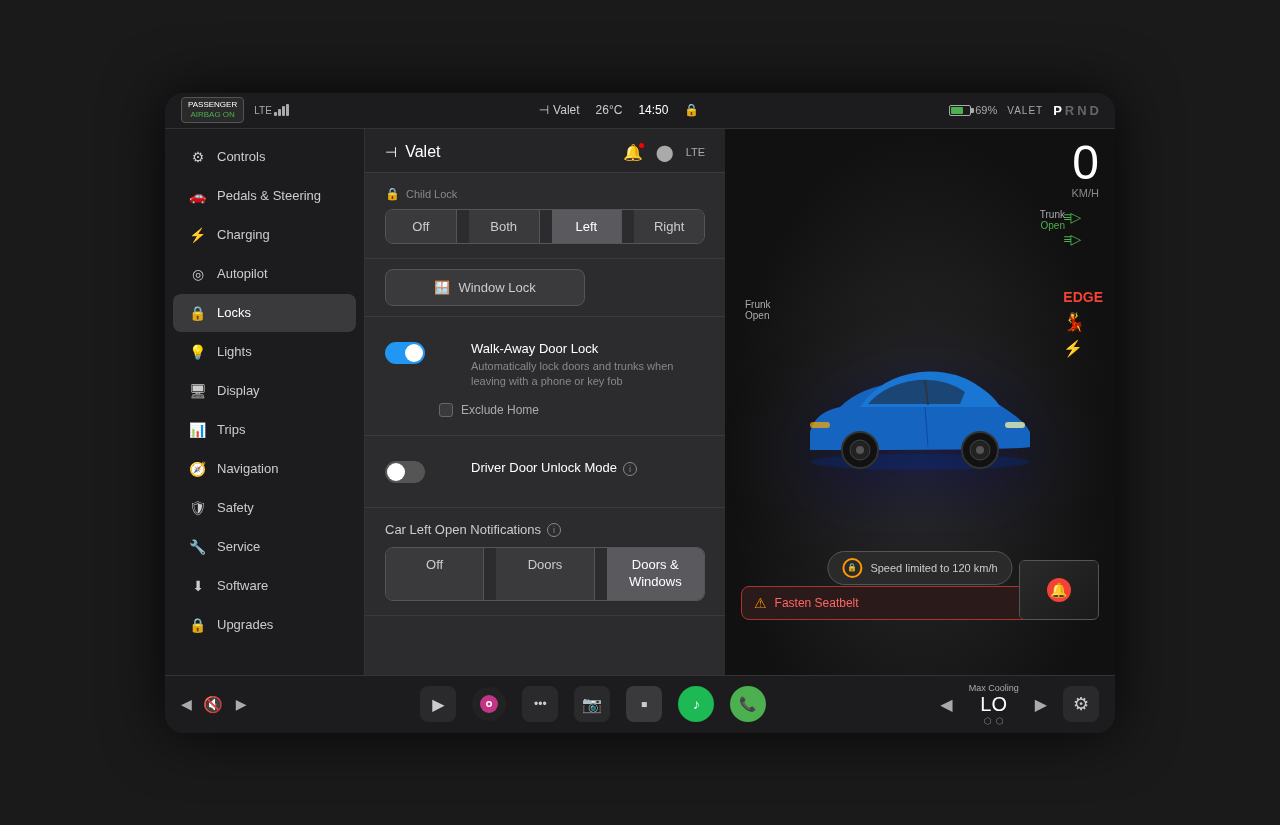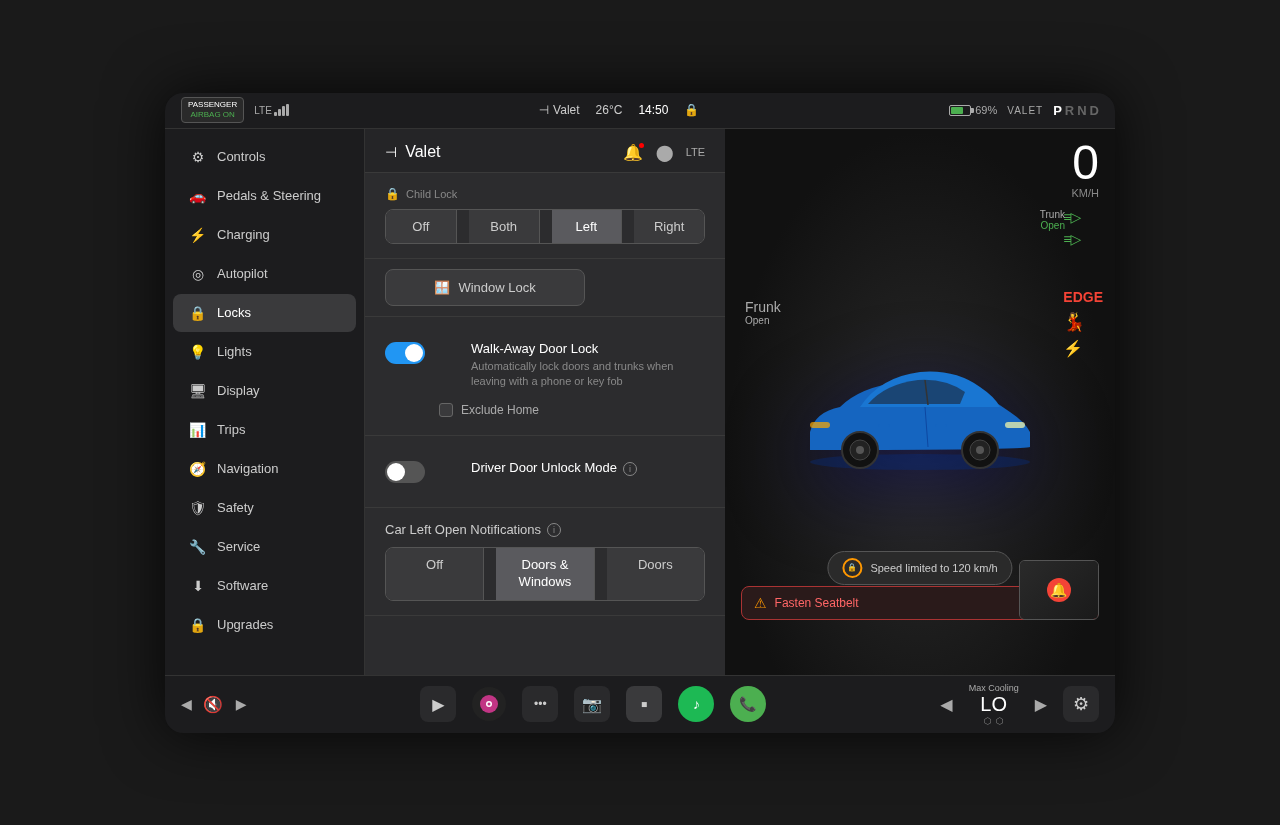--- a/index.html
+++ b/index.html
@@ -718,22 +718,22 @@
       </div>
 
 
       <div class="settings-section">
         <div class="notification-section-label">
           <span>Car Left Open Notifications</span>
           <div class="info-icon">i</div>
         </div>
         <div class="button-group">
           <div class="btn-group-item">Off</div>
+          <div class="btn-group-item">Doors</div>
           <div class="btn-group-item selected" style="line-height:1.3;">Doors &amp;<br>Windows</div>
-          <div class="btn-group-item">Doors</div>
         </div>
 
       </div>
     </div>
 
     <div class="right-panel">
       <div class="car-visualization">
 
         <div class="speed-display">
           <div class="speed-number">0</div>
@@ -747,21 +747,21 @@
           <span class="icon-red" style="font-size:18px;">💃</span>
           <span class="icon-green" style="font-size:16px;">⚡</span>
         </div>
 
         <div style="position:absolute; top:80px; right:50px; text-align:right;">
           <div style="font-size:10px; color:#aaa;margin-left:40px;">Trunk</div>
           <div style="font-size:10px; color:#4CAF50;">Open</div>
         </div>
 
         <div style="position:absolute; top:170px; left:20px;">
-          <div style="font-size:14px; color:#aaa;">Frunk</div>
+          <div style="font-size:10px; color:#aaa;">Frunk</div>
           <div style="font-size:10px; color:#aaa;">Open</div>
         </div>
 
         <svg class="tesla-car-svg" width="280" height="160" viewBox="0 0 280 160" xmlns="http://www.w3.org/2000/svg" style="position:absolute; top:50%; left:50%; transform:translate(-50%, -50%) translateY(10px);">
 
           <ellipse cx="140" cy="130" rx="110" ry="8" fill="rgba(0,50,150,0.3)"></ellipse>
 
           <path d="M30 100 Q35 80 60 75 Q80 55 120 50 Q155 45 180 55 Q210 65 230 80 Q245 90 250 100 L250 115 Q245 118 30 118 Z" fill="#1565C0"></path>
 
           <path d="M80 75 Q100 45 140 40 Q175 37 200 55 Q215 65 220 75 Z" fill="#1976D2"></path>

